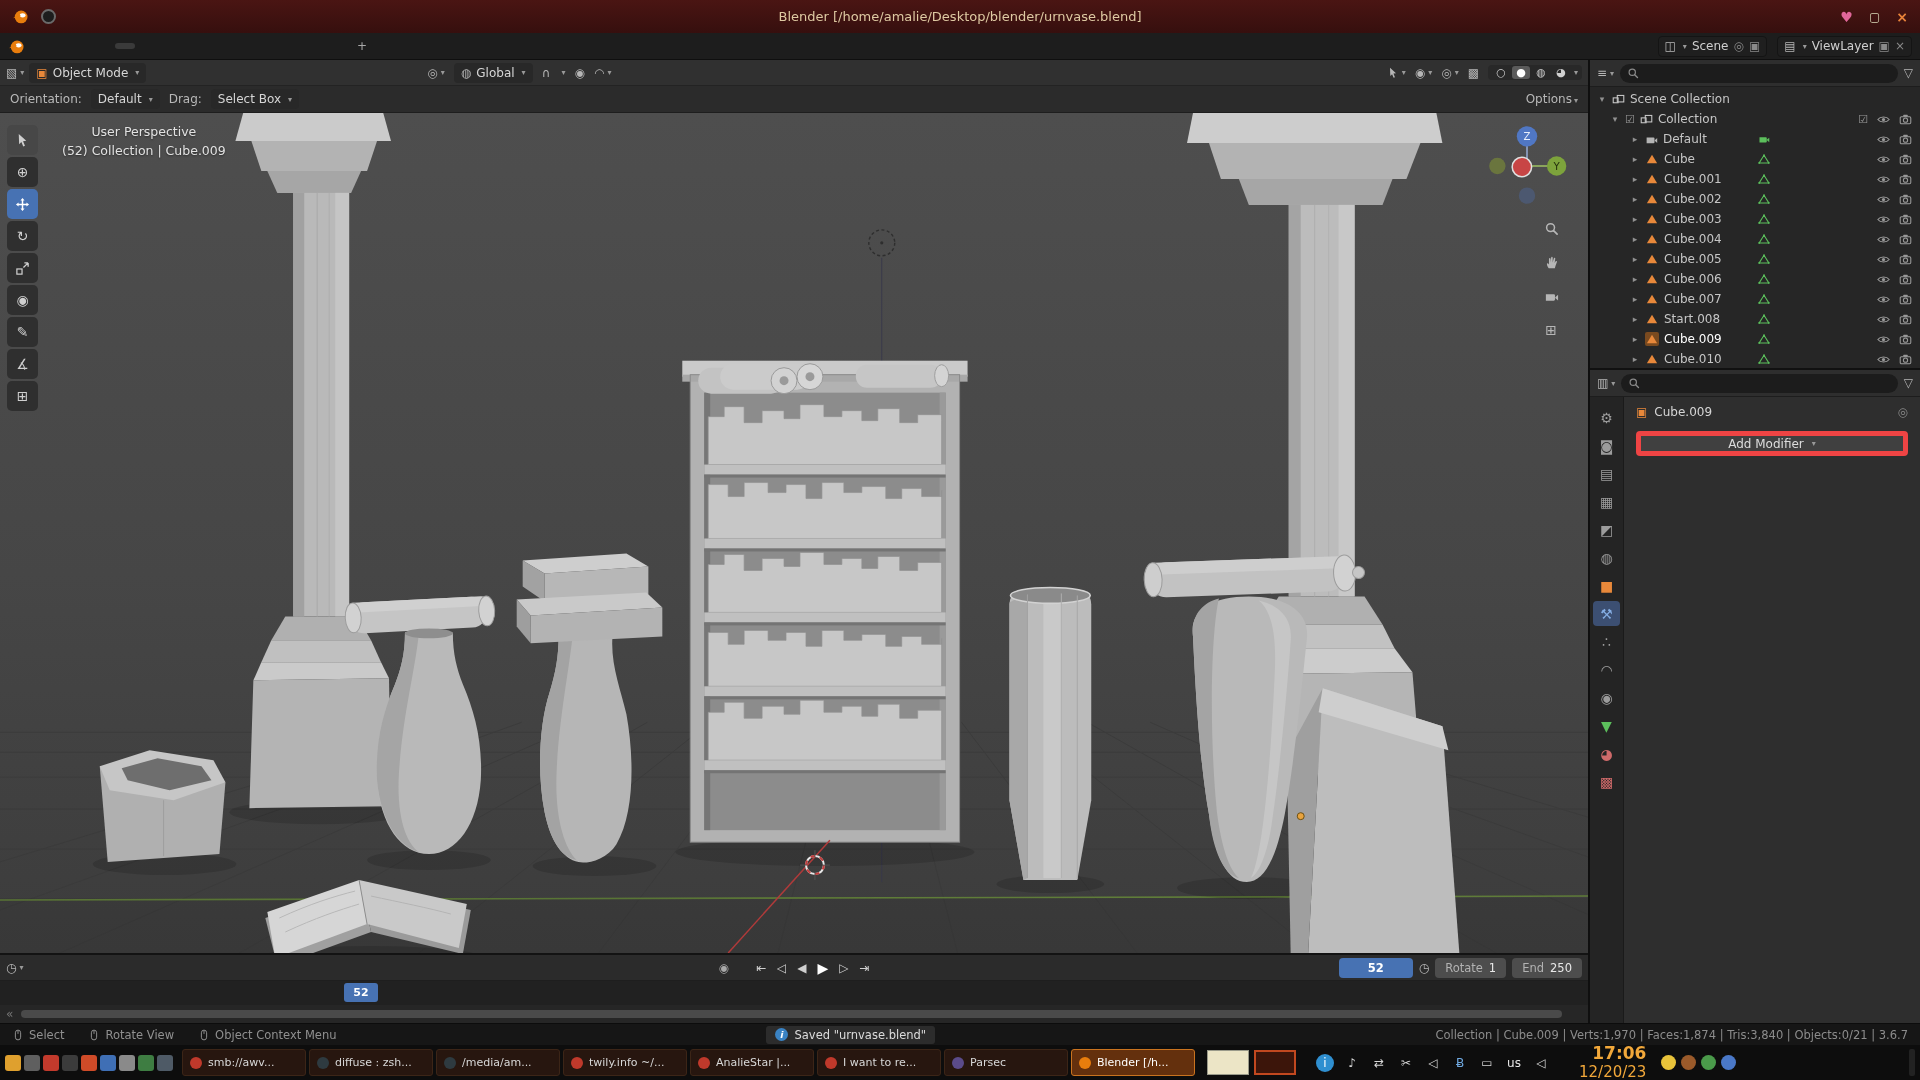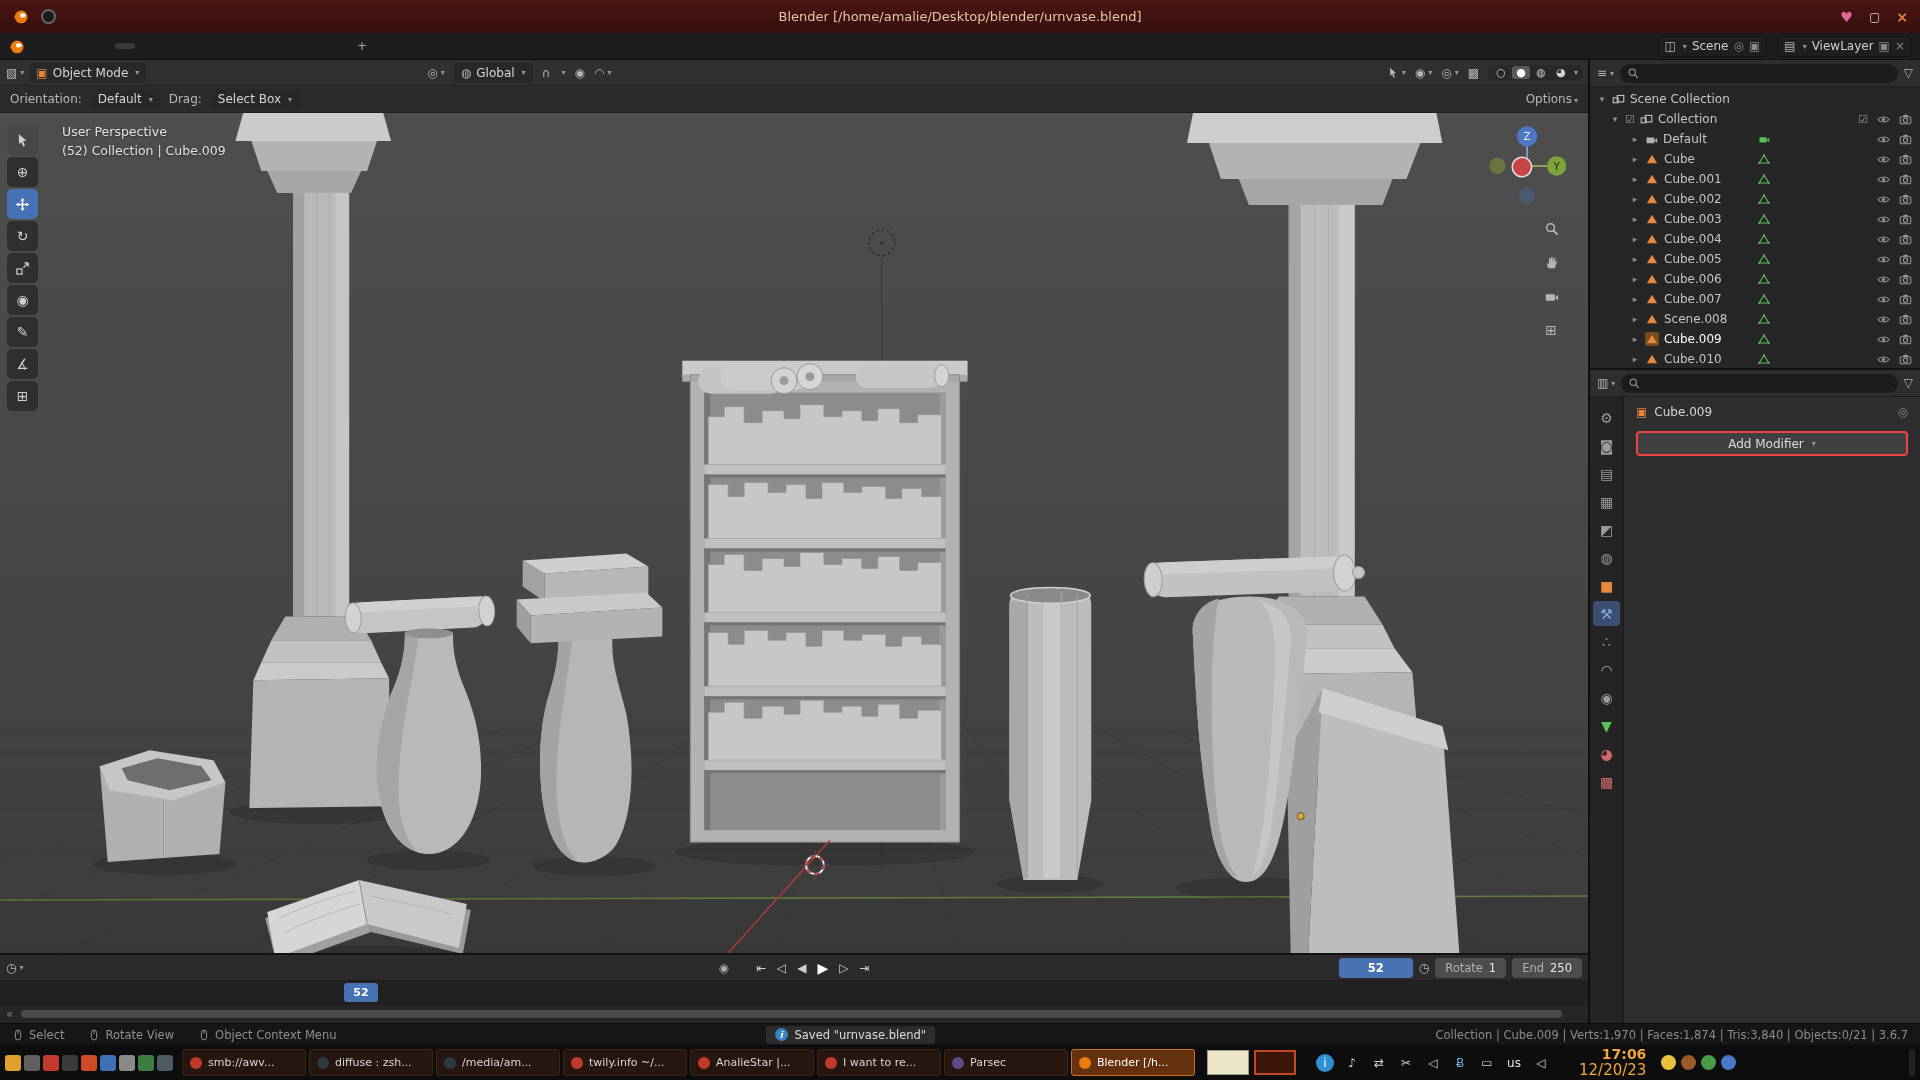--- a/index.html
+++ b/index.html
@@ -39,21 +39,21 @@
 .tool-header{height:26px;background:#303030;display:flex;align-items:center;padding:0 6px;gap:5px;border-bottom:1px solid #232323;flex:none;}
 .dd{background:#282828;border-radius:4px;height:20px;display:flex;align-items:center;gap:5px;padding:0 7px;color:#d6d6d6;white-space:nowrap;}
 .th-center{display:flex;align-items:center;gap:9px;margin-left:215px;}
 .th-right{margin-left:auto;display:flex;align-items:center;gap:9px;}
 .shading{display:flex;align-items:center;gap:2px;background:#282828;border-radius:4px;padding:1px 4px;}
 .sh{width:18px;text-align:center;color:#cfcfcf;border-radius:3px;font-size:11px;}
 .sh.active{background:#5a5a5a;color:#fff;}
 .tool-settings{height:27px;background:#2b2b2b;display:flex;align-items:center;padding:0 10px;gap:9px;border-bottom:1px solid #1e1e1e;color:#b8b8b8;flex:none;}
 .lbl{color:#b8b8b8;white-space:nowrap;}
 
-.canvas{position:relative;flex:1;overflow:hidden;background:#1d4ed8;}
+.canvas{position:relative;flex:1;overflow:hidden;background:#1d4ed8;text-align:center;}
 svg.scene{position:absolute;inset:0;width:100%;height:100%;}
 .vp-text{position:absolute;left:62px;top:10px;color:#e2e2e2;font-size:12.5px;line-height:1.5;text-shadow:0 1px 2px rgba(0,0,0,.45);z-index:4;}
 .vtoolbar{position:absolute;left:7px;top:12px;display:flex;flex-direction:column;gap:2px;z-index:5;}
 .vtool{width:31px;height:30px;background:rgba(44,44,44,.9);border-radius:5px;display:flex;align-items:center;justify-content:center;color:#cfcfcf;font-size:14px;}
 .vtool.semi{background:#474747;}
 .vtool.active{background:#4772b3;color:#fff;}
 .gizmo{position:absolute;right:14px;top:6px;width:94px;height:94px;z-index:4;}
 .vp-nav{position:absolute;right:26px;top:104px;display:flex;flex-direction:column;gap:12px;z-index:4;color:#c9c9c9;}
 .vnav{width:22px;height:22px;display:flex;align-items:center;justify-content:center;opacity:.85;font-size:14px;}
 
@@ -93,21 +93,21 @@
 .ol-row.selected .obj-ico{background:#7a4a1f;}
 .props{flex:1;display:flex;flex-direction:column;background:#2e2e2e;min-height:0;}
 .pr-body{flex:1;display:flex;min-height:0;}
 .pr-tabs{width:34px;background:#242424;display:flex;flex-direction:column;align-items:center;gap:3px;padding-top:8px;border-right:1px solid #1a1a1a;flex:none;}
 .pr-tab{width:27px;height:25px;border-radius:4px;display:flex;align-items:center;justify-content:center;font-size:14px;color:#9c9c9c;}
 .pr-tab.active{background:#3c4f72;}
 .pr-content{flex:1;padding:8px 12px;min-width:0;}
 .breadcrumb{display:flex;align-items:center;gap:7px;color:#d6d6d6;}
 .bc-ico{color:#e8883a;}
 .pin{margin-left:auto;color:#8a8a8a;}
-.add-mod{margin-top:12px;height:25px;background:#404040;border:2px solid #ef4444;border-radius:4px;display:flex;align-items:center;justify-content:center;gap:6px;color:#dcdcdc;}
+.add-mod{margin-top:12px;height:25px;background:#404040;border:5px solid #ef4444;border-radius:4px;display:flex;align-items:center;justify-content:center;gap:6px;color:#dcdcdc;}
 
 .statusbar{height:22px;background:#161616;display:flex;align-items:center;padding:0 12px;font-size:11.5px;color:#909090;flex:none;border-top:1px solid #0c0c0c;}
 .hints{display:flex;gap:24px;}
 .hint{display:flex;align-items:center;gap:5px;white-space:nowrap;}
 .notif{margin-left:430px;display:flex;align-items:center;gap:6px;background:#2c2c2c;border-radius:3px;padding:2px 9px;color:#dcdcdc;white-space:nowrap;}
 .ninfo{width:13px;height:13px;border-radius:50%;background:#3a83c4;color:#fff;font-size:9.5px;font-weight:bold;font-style:italic;display:flex;align-items:center;justify-content:center;}
 .stats{margin-left:auto;color:#8c8c8c;white-space:nowrap;}
 
 .taskbar{height:35px;background:#0d0d0d;display:flex;align-items:center;gap:3px;padding:0 5px;flex:none;}
 .launchers{display:flex;gap:3px;margin-right:6px;}
@@ -117,21 +117,21 @@
 .tb-btn.active{background:#64300d;border-color:#c9731f;color:#fff;}
 .tb-lbl{white-space:nowrap;overflow:hidden;}
 .tb-ico{width:12px;height:12px;border-radius:50%;flex:none;background:#888;}
 .pager{display:flex;gap:5px;margin:0 9px;}
 .wsc{width:42px;height:25px;display:block;}
 .ws1{background:#ece5c6;border:1px solid #9a9a8a;}
 .ws2{background:#3c150a;border:2px solid #c2481f;}
 .tray{display:flex;align-items:center;gap:9px;margin-left:8px;}
 .tray-ic{min-width:18px;height:18px;display:flex;align-items:center;justify-content:center;border-radius:50%;color:#d0d0d0;font-size:12px;}
 .clock{margin-left:26px;text-align:right;color:#f2a83a;line-height:1.15;}
-.time{font-size:14px;font-weight:bold;margin-left:8px;}
+.time{font-size:17px;font-weight:bold;margin-left:8px;}
 .date{font-size:15px;}
 .minis{display:flex;gap:5px;margin-left:12px;}
 .mini{width:15px;height:15px;border-radius:50%;display:block;background:#777;}
 .panel-handle{width:6px;height:27px;background:#222;border-radius:2px;display:block;}
 </style>
 </head>
 <body>
 
 <svg width="0" height="0" style="position:absolute" aria-hidden="true">
   <defs>
@@ -925,21 +925,21 @@
                   </svg>
                 </span>
               </div>
               <div class="ol-row ol-cube">
                 <span class="ol-caret">▸</span>
                 <span class="obj-ico">
                   <svg class="ic s12" viewBox="0 0 16 16">
                     <use href="#i-ftri"></use>
                   </svg>
                 </span>
-                <span class="ol-label ol-item-label">Scene.008</span>
+                <span class="ol-label ol-item-label">Start.008</span>
                 <span class="ol-data">
                   <svg class="ic s12" viewBox="0 0 16 16">
                     <use href="#i-tri"></use>
                   </svg>
                 </span>
                 <span class="ol-eye">
                   <svg class="ic s13" viewBox="0 0 16 16">
                     <use href="#i-eye"></use>
                   </svg>
                 </span>

